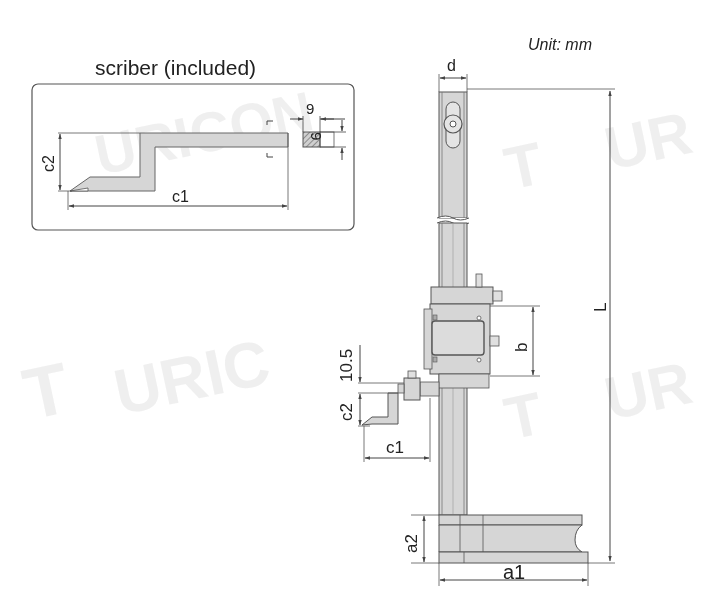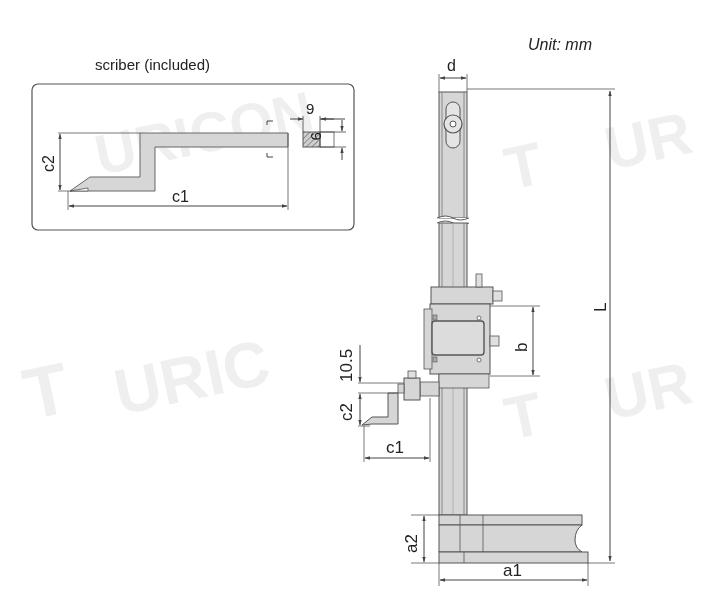--- a/index.html
+++ b/index.html
@@ -144,27 +144,27 @@
     <line x1="424" y1="540" x2="424" y2="562" stroke="#444" marker-end="url(#arr)"></line>
 
     <line x1="439" y1="563" x2="439" y2="586" stroke="#555" stroke-width="0.8"></line>
     <line x1="588" y1="563" x2="588" y2="586" stroke="#555" stroke-width="0.8"></line>
     <line x1="513" y1="580" x2="440" y2="580" stroke="#444" marker-end="url(#arr)"></line>
     <line x1="513" y1="580" x2="587" y2="580" stroke="#444" marker-end="url(#arr)"></line>
   </g>
 </svg>
 
 <div class="overlay" style="left:528px;top:36px;font-size:16px;font-style:italic;">Unit: mm</div>
-<div class="overlay" style="left:95px;top:56px;font-size:15px;">scriber (included)</div>
+<div class="overlay" style="left:95px;top:56px;font-size:21px;">scriber (included)</div>
 
 <div class="overlay" style="left:306px;top:100px;font-size:15px;">9</div>
 <div class="overlay" style="left:325px;top:132px;font-size:15px;transform:rotate(90deg);transform-origin:left top;">9</div>
 <div class="overlay" style="left:40px;top:172px;font-size:16px;transform:rotate(-90deg);transform-origin:left top;">c2</div>
 <div class="overlay" style="left:172px;top:188px;font-size:16px;">c1</div>
 
 <div class="overlay" style="left:447px;top:57px;font-size:16px;">d</div>
 <div class="overlay" style="left:591px;top:312px;font-size:17px;transform:rotate(-90deg);transform-origin:left top;">L</div>
 <div class="overlay" style="left:512px;top:352px;font-size:17px;transform:rotate(-90deg);transform-origin:left top;">b</div>
 <div class="overlay" style="left:337px;top:382px;font-size:17px;transform:rotate(-90deg);transform-origin:left top;">10.5</div>
 <div class="overlay" style="left:337px;top:421px;font-size:17px;transform:rotate(-90deg);transform-origin:left top;">c2</div>
 <div class="overlay" style="left:386px;top:438px;font-size:17px;">c1</div>
 <div class="overlay" style="left:402px;top:553px;font-size:17px;transform:rotate(-90deg);transform-origin:left top;">a2</div>
-<div class="overlay" style="left:503px;top:561px;font-size:17px;">a1</div>
+<div class="overlay" style="left:503px;top:561px;font-size:20px;">a1</div>
 
 </body></html>

